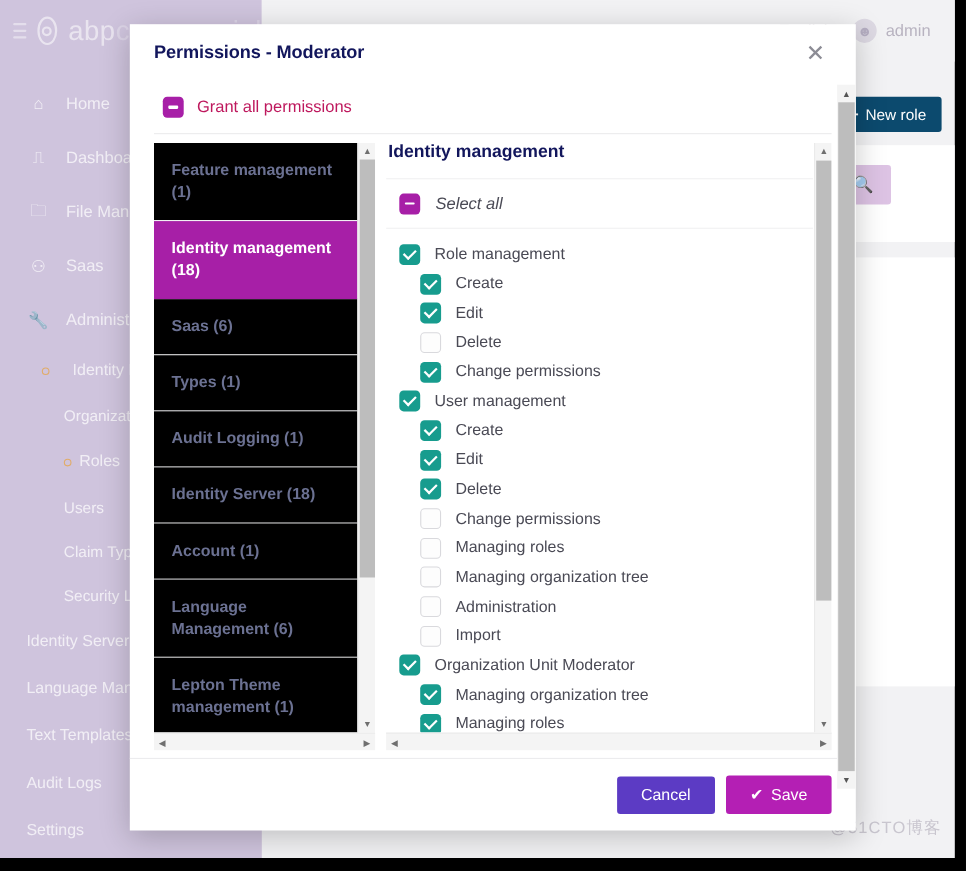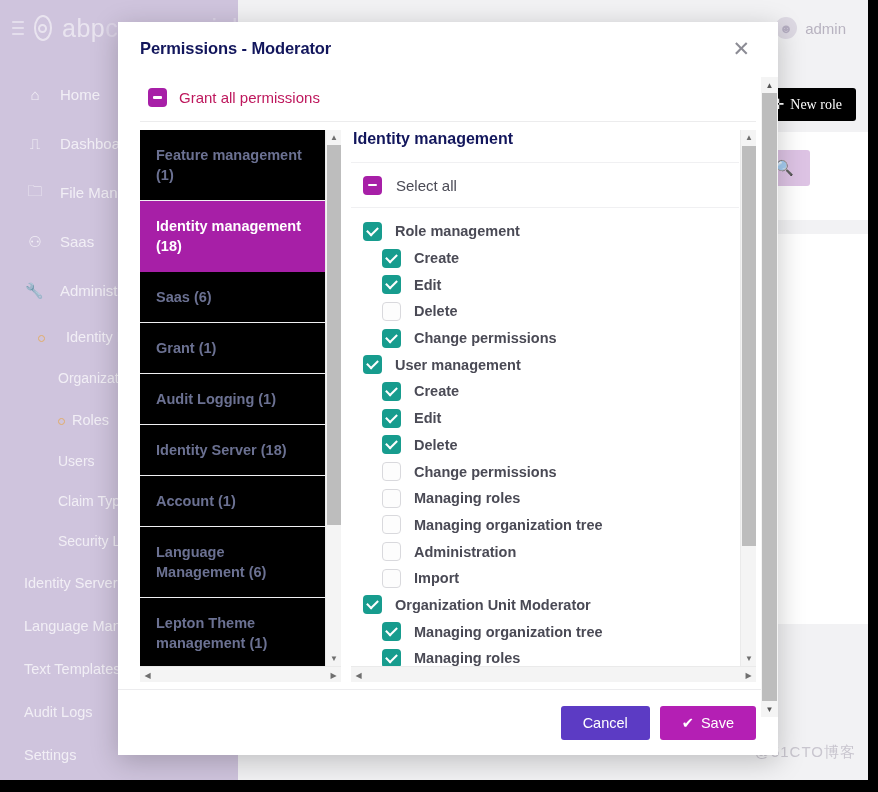--- a/index.html
+++ b/index.html
@@ -92,24 +92,24 @@
     background: #ddd9e3; color: #b5aec2;
     display: flex; align-items: center; justify-content: center;
     font-size: 13px;
   }
   #bg-content {
     position: absolute; left: 238px; top: 56px;
     width: 630px; height: 724px;
   }
   .new-role-btn {
     position: absolute; right: 12px; top: 32px;
-    background: #000000; color: #fff;
+    background: #0c4a6e; color: #fff;
     border: none; border-radius: 3px;
     padding: 8px 14px; font-size: 14px;
-    display: flex; align-items: center; gap: 6px; font-family: Liberation Serif, serif;
+    display: flex; align-items: center; gap: 6px;
   }
   .search-card {
     position: absolute; left: 0; right: 0; top: 76px;
     height: 88px; background: #fff;
   }
   .search-btn {
     position: absolute; right: 58px; top: 94px;
     width: 50px; height: 36px; border-radius: 3px;
     background: #ddc3e4; color: #fff; border: none;
     display: flex; align-items: center; justify-content: center;
@@ -256,22 +256,22 @@
     font-size: 16px; font-weight: bold; color: #12165c;
     padding: 0 0 14px 2px;
   }
   .sel-all-row {
     display: flex; align-items: center; gap: 14px;
     height: 46px;
     border-top: 1px solid #f0f0f2;
     border-bottom: 1px solid #f0f0f2;
     padding-left: 12px;
   }
-  .sel-all-row .lbl { font-size: 15px; color: #4a4a55; }
-  .perm-rows { padding-top: 10px; font-weight: bold; }
+  .sel-all-row .lbl { font-size: 15px; color: #4a4a55; font-style: italic; }
+  .perm-rows { padding-top: 10px; }
   .perm-row {
     display: flex; align-items: center; gap: 13px;
     height: 26.7px;
     padding-left: 12px;
   }
   .perm-row.child { padding-left: 31px; }
   .perm-row .lbl { font-size: 14.5px; color: #4a4a55; white-space: nowrap; }
 
   
   #modal-foot {
@@ -434,21 +434,21 @@
       </div>
 
       <div id="panels">
 
         <div id="group-col">
           <div id="group-scroll">
             <div id="group-list" style="top: 0px;">
                 <div class="group-item"><span>Feature management </span><span class="cnt">(1)</span></div>
                 <div class="group-item active"><span>Identity management </span><span class="cnt">(18)</span></div>
                 <div class="group-item"><span>Saas </span><span class="cnt">(6)</span></div>
-                <div class="group-item"><span>Grant </span><span class="cnt">(1)</span></div>
+                <div class="group-item"><span>Types </span><span class="cnt">(1)</span></div>
                 <div class="group-item"><span>Audit Logging </span><span class="cnt">(1)</span></div>
                 <div class="group-item"><span>Identity Server </span><span class="cnt">(18)</span></div>
                 <div class="group-item"><span>Account </span><span class="cnt">(1)</span></div>
                 <div class="group-item"><span>Language Management </span><span class="cnt">(6)</span></div>
                 <div class="group-item"><span>Lepton Theme management </span><span class="cnt">(1)</span></div>
               </div>
             <div class="vsb" style="right:0;">
               <div class="arrow up">▲</div>
               <div class="thumb" style="top:15px;height:380px;"></div>
               <div class="arrow down">▼</div>

